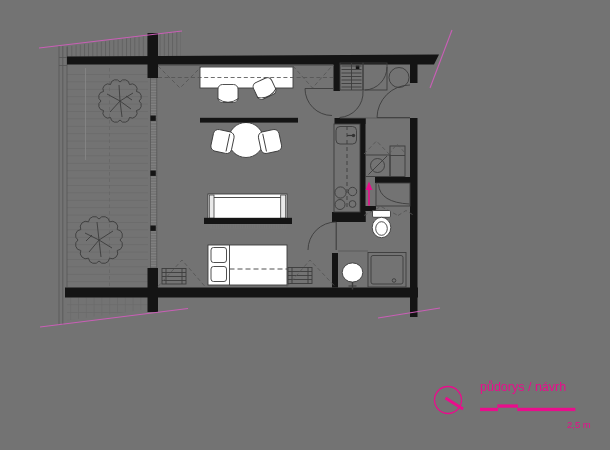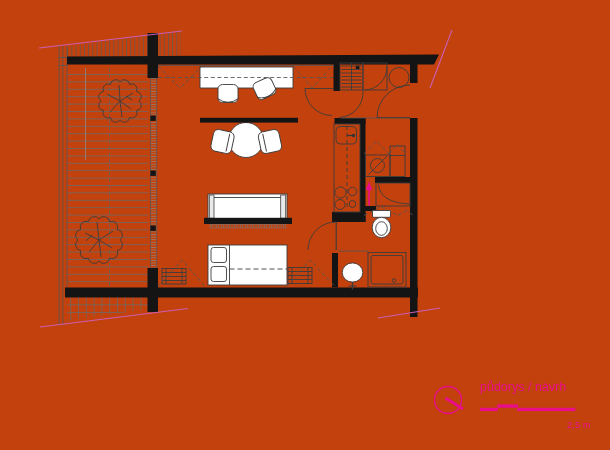--- a/index.html
+++ b/index.html
@@ -1,16 +1,16 @@
 <!DOCTYPE html>
 <html><head>
 <meta charset="utf-8">
 <style>
   html,body{margin:0;padding:0;background:#ffffff;}
-  #stage{position:relative;width:610px;height:450px;background:#c2410c;overflow:hidden;
+  #stage{position:relative;width:610px;height:450px;background:#737373;overflow:hidden;
          font-family:"Liberation Sans", sans-serif;}
   svg{display:block;}
   .wall{fill:#141414;stroke:none;}
   .thin2{stroke:#555555;stroke-width:0.8;fill:none;}
   .furn{stroke:#3c3c3c;stroke-width:0.9;fill:#ffffff;}
   .furno{stroke:#3c3c3c;stroke-width:0.9;fill:none;}
   .dash{stroke:#555555;stroke-width:0.85;fill:none;stroke-dasharray:4 2.6;}
   .dashf{stroke:#666666;stroke-width:0.8;fill:none;stroke-dasharray:3.5 3;}
   .bound{stroke:#c95fb6;stroke-width:1.1;fill:none;}
   .mag{stroke:#e90d8c;fill:none;}

